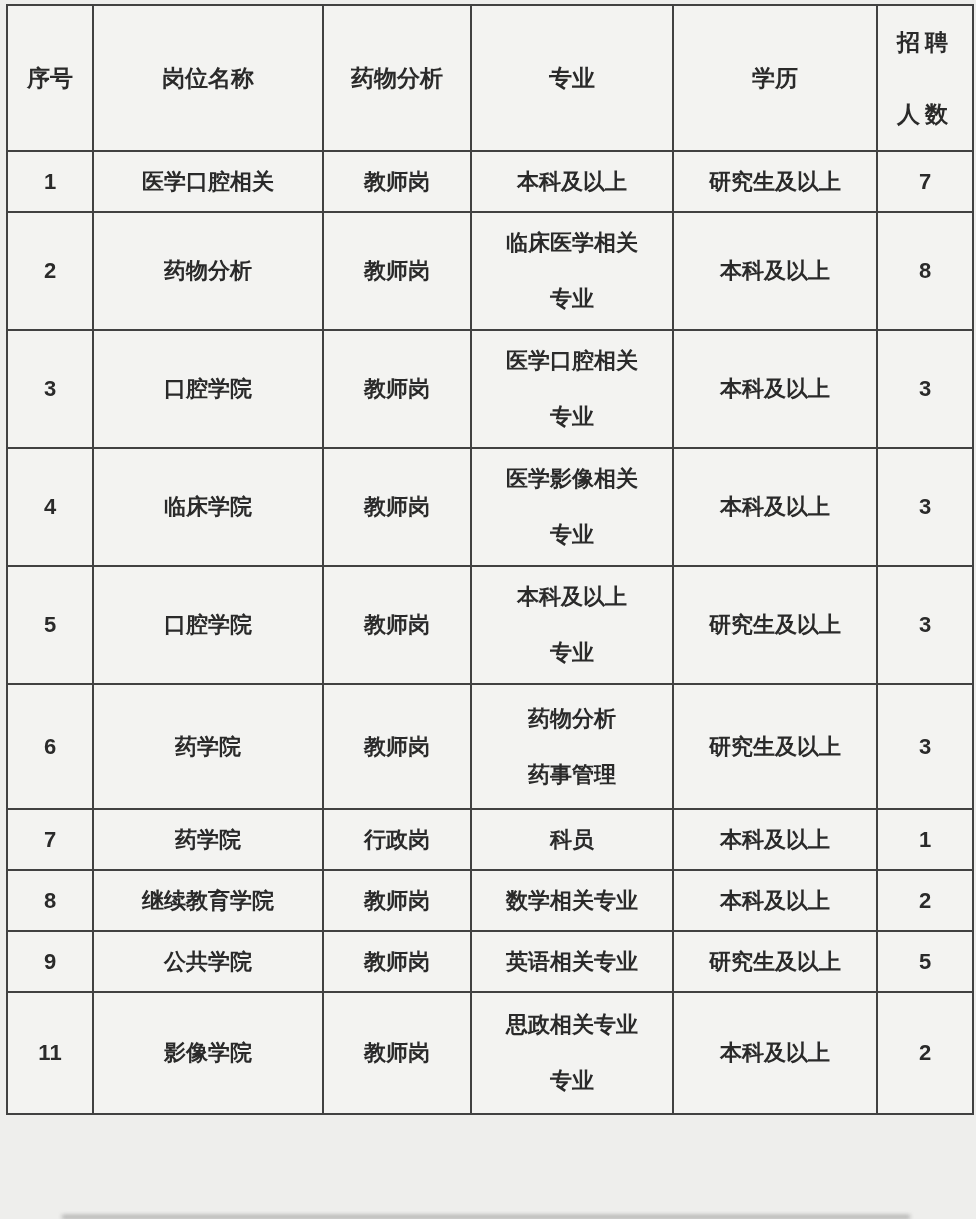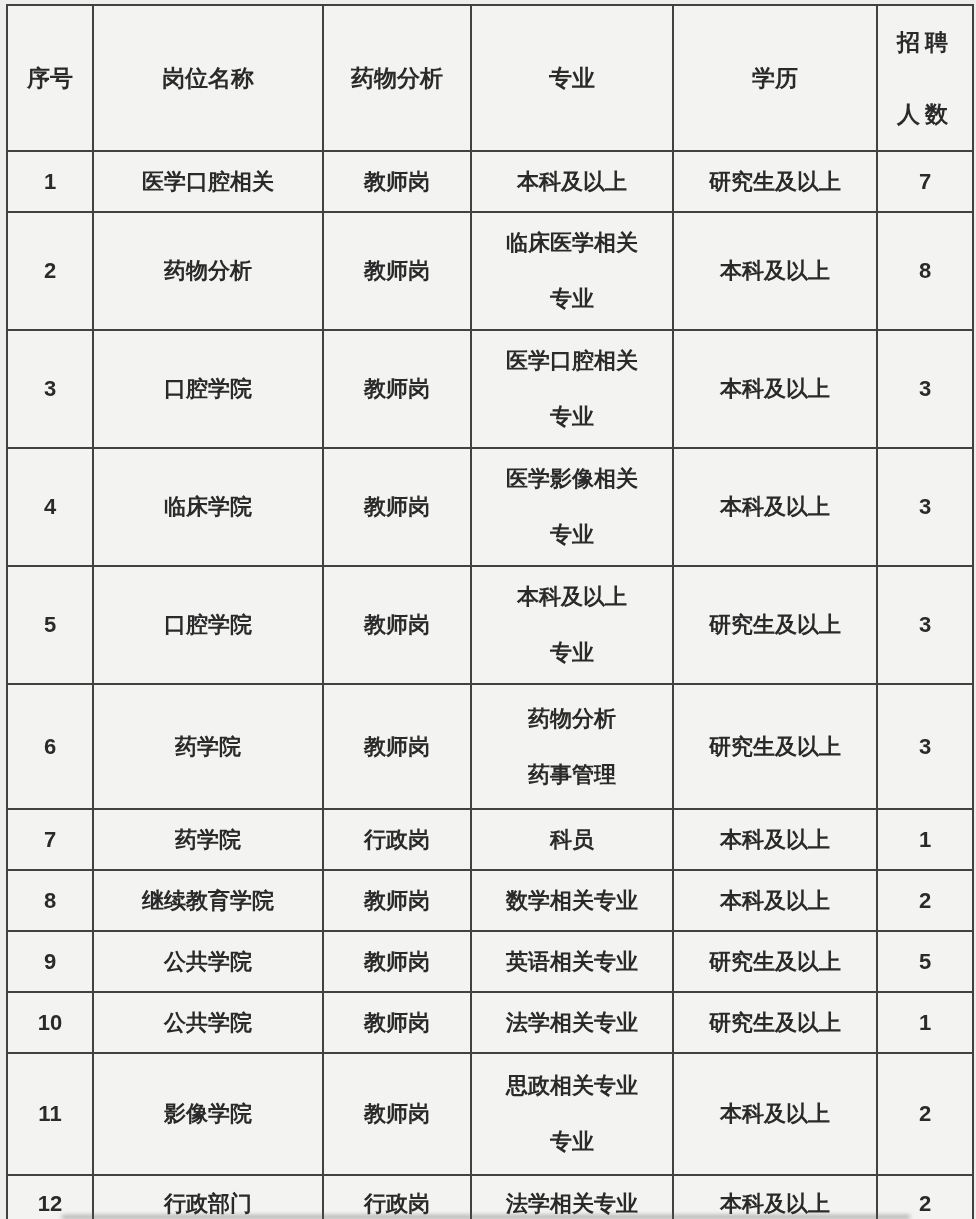--- a/index.html
+++ b/index.html
@@ -147,41 +147,25 @@
       <td>2</td>
     </tr>
     <tr class="rh-s">
       <td>9</td>
       <td>公共学院</td>
       <td>教师岗</td>
       <td>英语相关专业</td>
       <td>研究生及以上</td>
       <td>5</td>
     </tr>
-    <tr class="rh-s">
-      <td>10</td>
-      <td>公共学院</td>
-      <td>教师岗</td>
-      <td>法学相关专业</td>
-      <td>研究生及以上</td>
-      <td>1</td>
-    </tr>
     <tr class="rh-11">
       <td>11</td>
       <td>影像学院</td>
       <td>教师岗</td>
       <td>思政相关专业
 专业</td>
       <td>本科及以上</td>
       <td>2</td>
     </tr>
-    <tr class="rh-12">
-      <td>12</td>
-      <td>行政部门</td>
-      <td>行政岗</td>
-      <td>法学相关专业</td>
-      <td>本科及以上</td>
-      <td>2</td>
-    </tr>
   </tbody>
 </table>
 
 <div class="next-table-edge"></div>
 
 </body></html>

